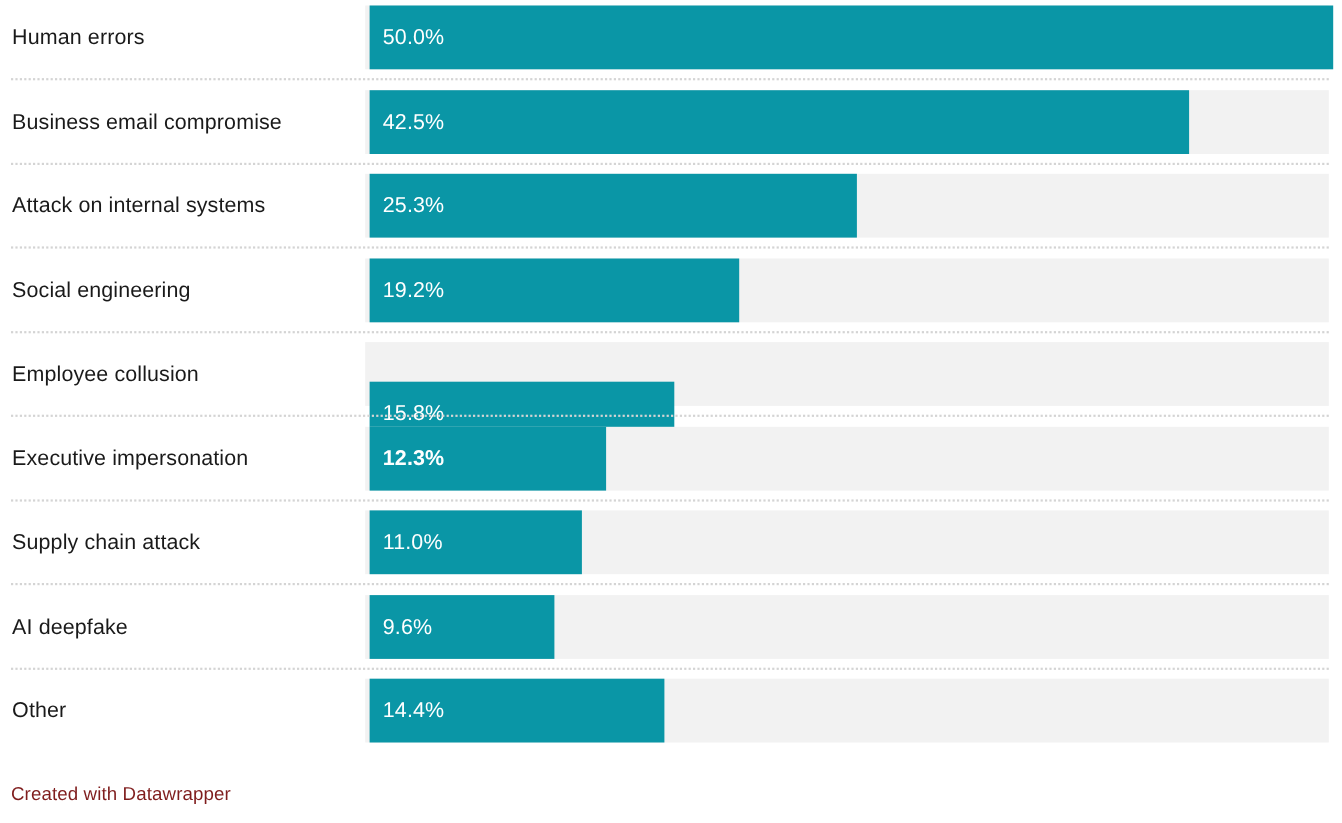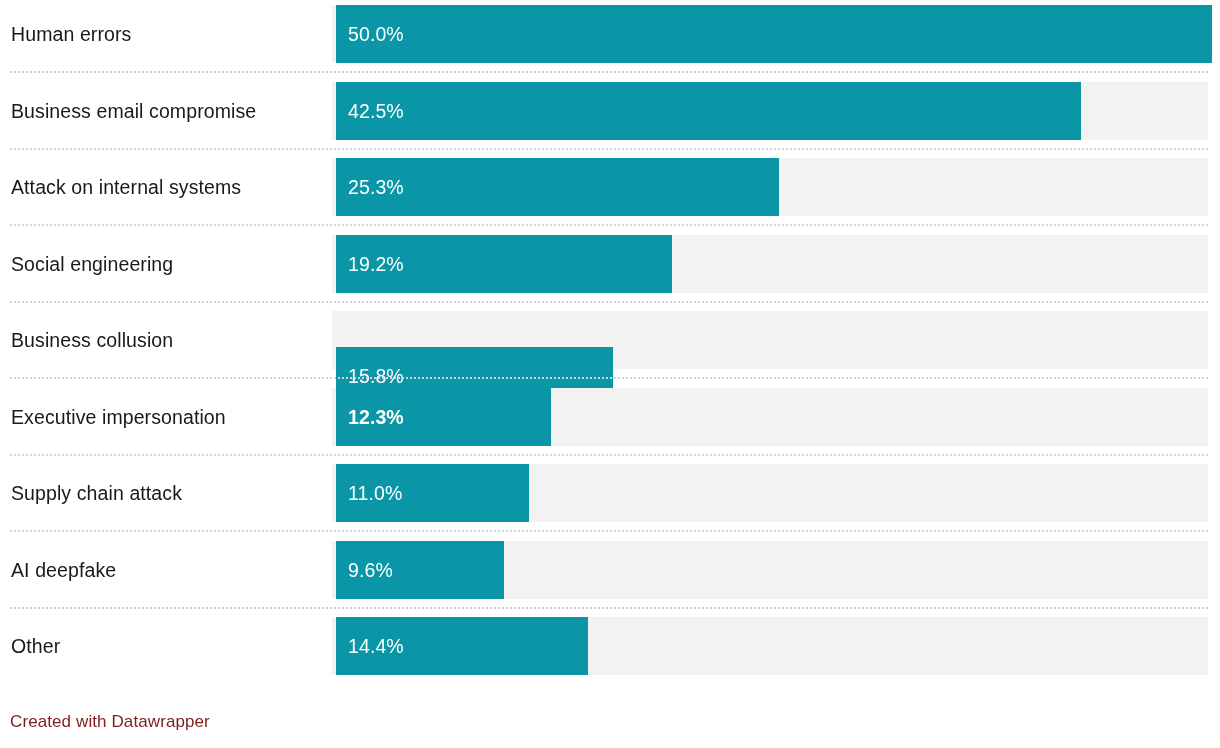--- a/index.html
+++ b/index.html
@@ -133,21 +133,21 @@
       <div class="bar-row" style="top: 234.5px;">
         <div class="row-label">Social engineering</div>
         <div class="bar-track">
           <div class="bar-fill" style="width: 336.384px; background: rgb(10, 150, 166);">
             <div class="bar-value">19.2%</div>
           </div>
         </div>
       </div>
       <div class="row-separator" style="top: 300.5px;"></div>
       <div class="bar-row" style="top: 311px;">
-        <div class="row-label">Business collusion</div>
+        <div class="row-label">Employee collusion</div>
         <div class="bar-track">
           <div class="bar-fill" style="width: 276.816px; background: rgb(10, 150, 166); margin-top: 36px;">
             <div class="bar-value">15.8%</div>
           </div>
         </div>
       </div>
       <div class="row-separator" style="top: 377px;"></div>
       <div class="bar-row" style="top: 387.5px; text-align: right;">
         <div class="row-label">Executive impersonation</div>
         <div class="bar-track">
@@ -171,20 +171,20 @@
         <div class="bar-track">
           <div class="bar-fill" style="width: 168.192px; background: rgb(10, 150, 166);">
             <div class="bar-value">9.6%</div>
           </div>
         </div>
       </div>
       <div class="row-separator" style="top: 606.5px;"></div>
       <div class="bar-row" style="top: 617px;">
         <div class="row-label">Other</div>
         <div class="bar-track">
-          <div class="bar-fill" style="width: 252.288px; background: rgb(10, 150, 166);">
+          <div class="bar-fill" style="width: 252.288px; background: rgb(10, 150, 166); padding-left: 16px;">
             <div class="bar-value">14.4%</div>
           </div>
         </div>
       </div>
     </div>
   <div id="chart-footer">Created with Datawrapper</div>
 </div>
 
 </body></html>

